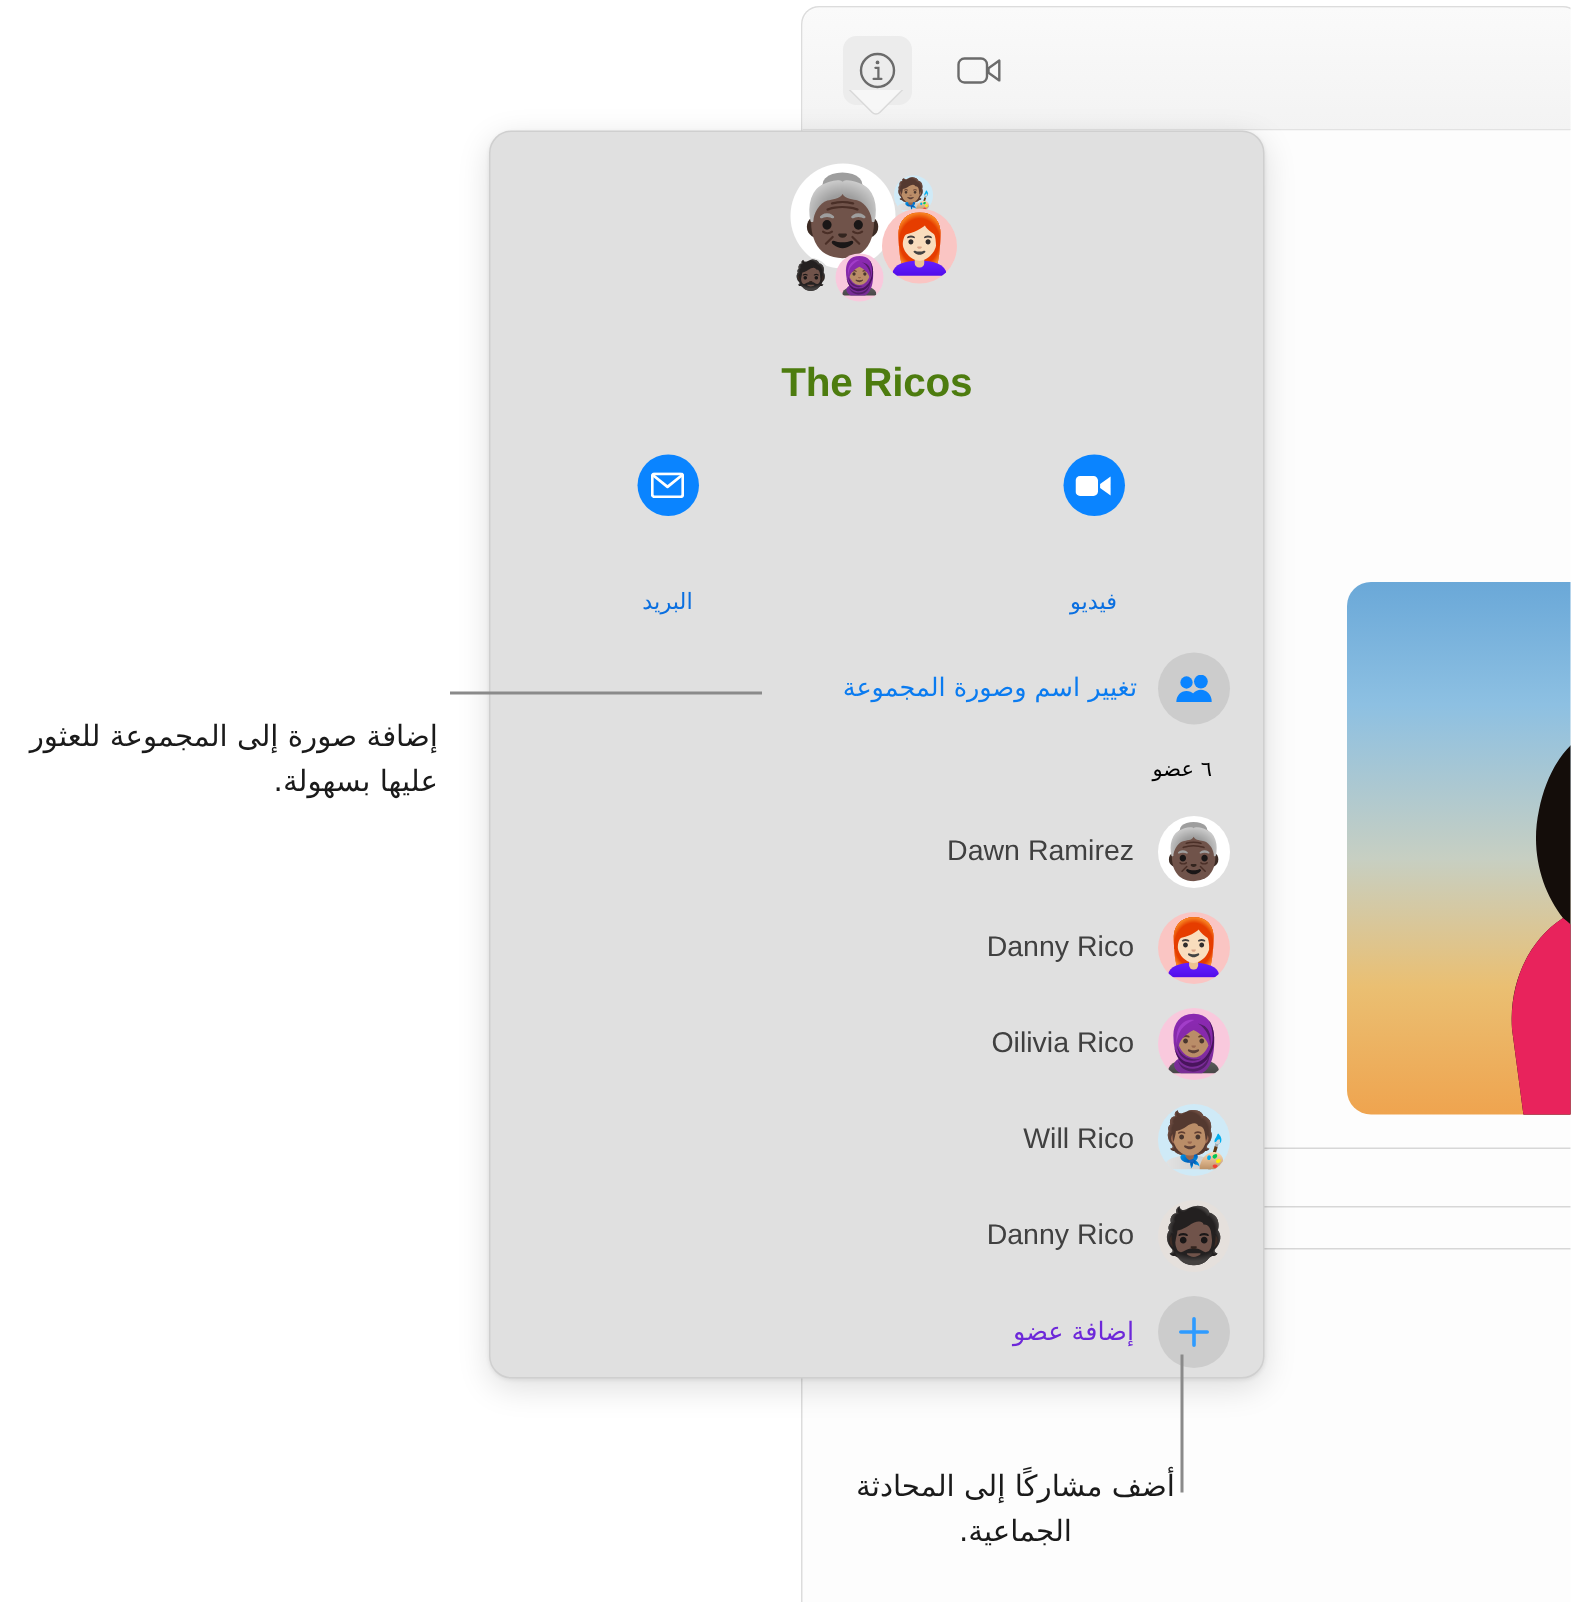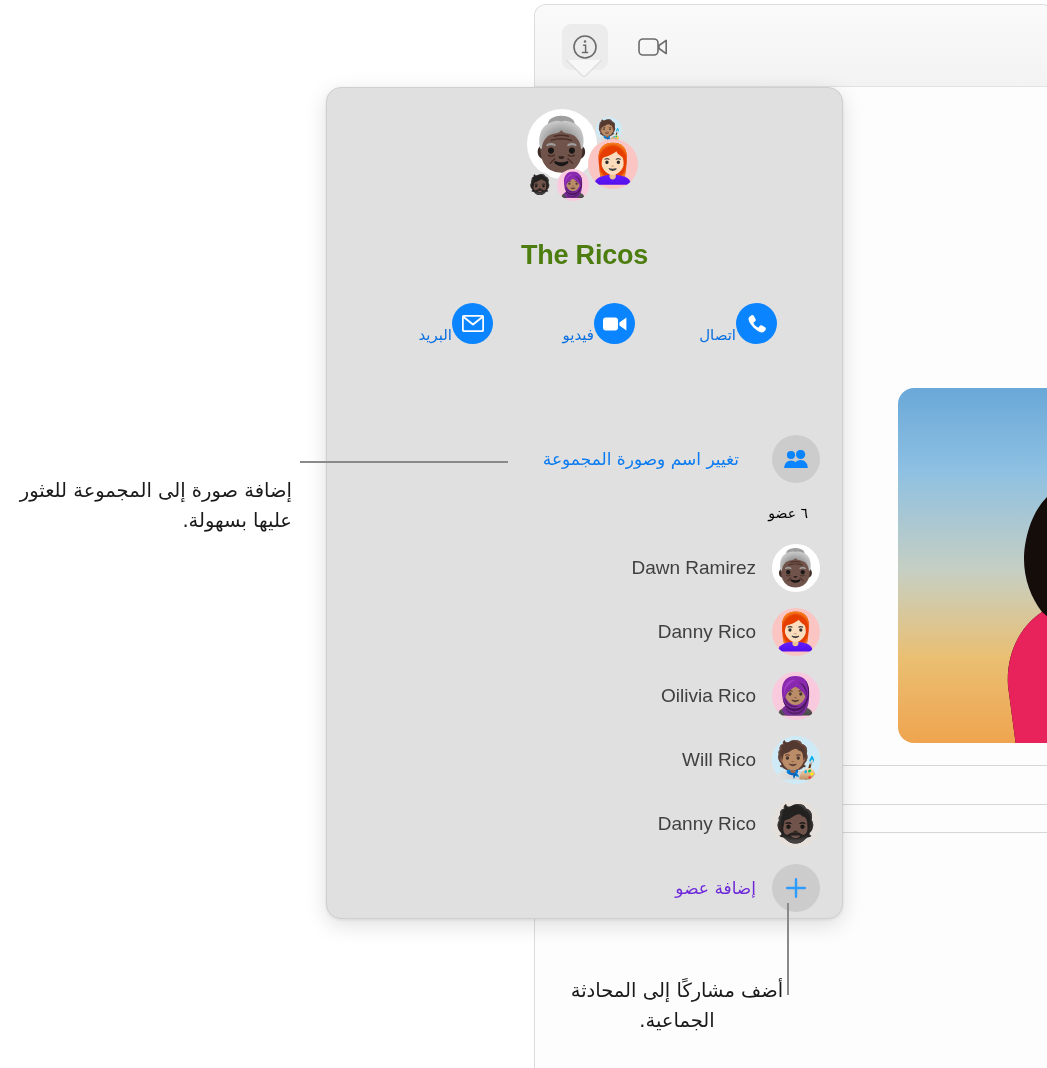--- a/index.html
+++ b/index.html
@@ -150,23 +150,24 @@
     left: 70px;
     top: 215px;
     width: 380px;
     display: flex;
     flex-direction: row-reverse;
     justify-content: space-between;
   }
   .action-item {
     width: 96px;
     display: flex;
-    flex-direction: row;
-    align-items: flex-end;
-    cursor: pointer;
+    flex-direction: column;
+    align-items: center;
+    cursor: pointer;
+    gap: 40px;
   }
   .action-circle {
     width: 41px; height: 41px;
     border-radius: 50%;
     background: #0a84ff;
     display: flex; align-items: center; justify-content: center;
   }
   .action-label {
     margin-top: 8px;
     font-size: 15px;
@@ -176,21 +177,20 @@
 
   
   #change-name-row {
     position: absolute;
     right: 22px;
     top: 347px;
     display: flex;
     flex-direction: row;
     align-items: center;
     cursor: pointer;
-    gap: 19px;
   }
   #change-name-icon {
     width: 48px; height: 48px;
     border-radius: 50%;
     background: #cccccc;
     display: flex; align-items: center; justify-content: center;
     flex: 0 0 auto;
   }
   #change-name-label {
     margin-right: 14px;
@@ -379,28 +379,20 @@
     </div>
     <div class="action-item">
       <div class="action-circle">
         <svg width="24" height="16" viewBox="0 0 24 16">
           <rect x="0" y="1.4" width="15" height="13.2" rx="3" fill="#ffffff"></rect>
           <path d="M16.4 6.6 L23.4 1.6 v12.8 L16.4 9.4 Z" fill="#ffffff"></path>
         </svg>
       </div>
       <div class="action-label">فيديو</div>
     </div>
-    <div class="action-item">
-      <div class="action-circle">
-        <svg width="20" height="20" viewBox="0 0 20 20">
-          <path d="M4.2 1.4 C5.4 0.8 6.4 1.2 7 2.3 L8.5 5 C9 6 8.8 6.8 8 7.4 L6.8 8.3 C6.5 8.6 6.5 9 6.7 9.5 C7.4 11 9 12.6 10.5 13.3 C11 13.5 11.4 13.5 11.7 13.2 L12.6 12 C13.2 11.2 14 11 15 11.5 L17.7 13 C18.8 13.6 19.2 14.6 18.6 15.8 C17.9 17.3 16.4 18.6 14.7 18.5 C10.2 18.2 1.8 9.8 1.5 5.3 C1.4 3.6 2.7 2.1 4.2 1.4 Z" fill="#ffffff"></path>
-        </svg>
-      </div>
-      <div class="action-label">اتصال</div>
-    </div>
   </div>
 
   <div id="change-name-row">
     <div id="change-name-icon">
       <svg width="26" height="19" viewBox="0 0 26 19">
         <circle cx="8" cy="5" r="4.1" fill="#0a84ff"></circle>
         <circle cx="17.6" cy="4.4" r="4.6" fill="#0a84ff"></circle>
         <path d="M1.2 18 C1.2 13.6 4.2 10.6 8 10.6 C11.8 10.6 14.8 13.6 14.8 18 Z" fill="#0a84ff"></path>
         <path d="M10.4 18 C10.4 13.2 13.6 9.9 17.6 9.9 C21.6 9.9 24.8 13.2 24.8 18 Z" fill="#0a84ff"></path>
       </svg>

